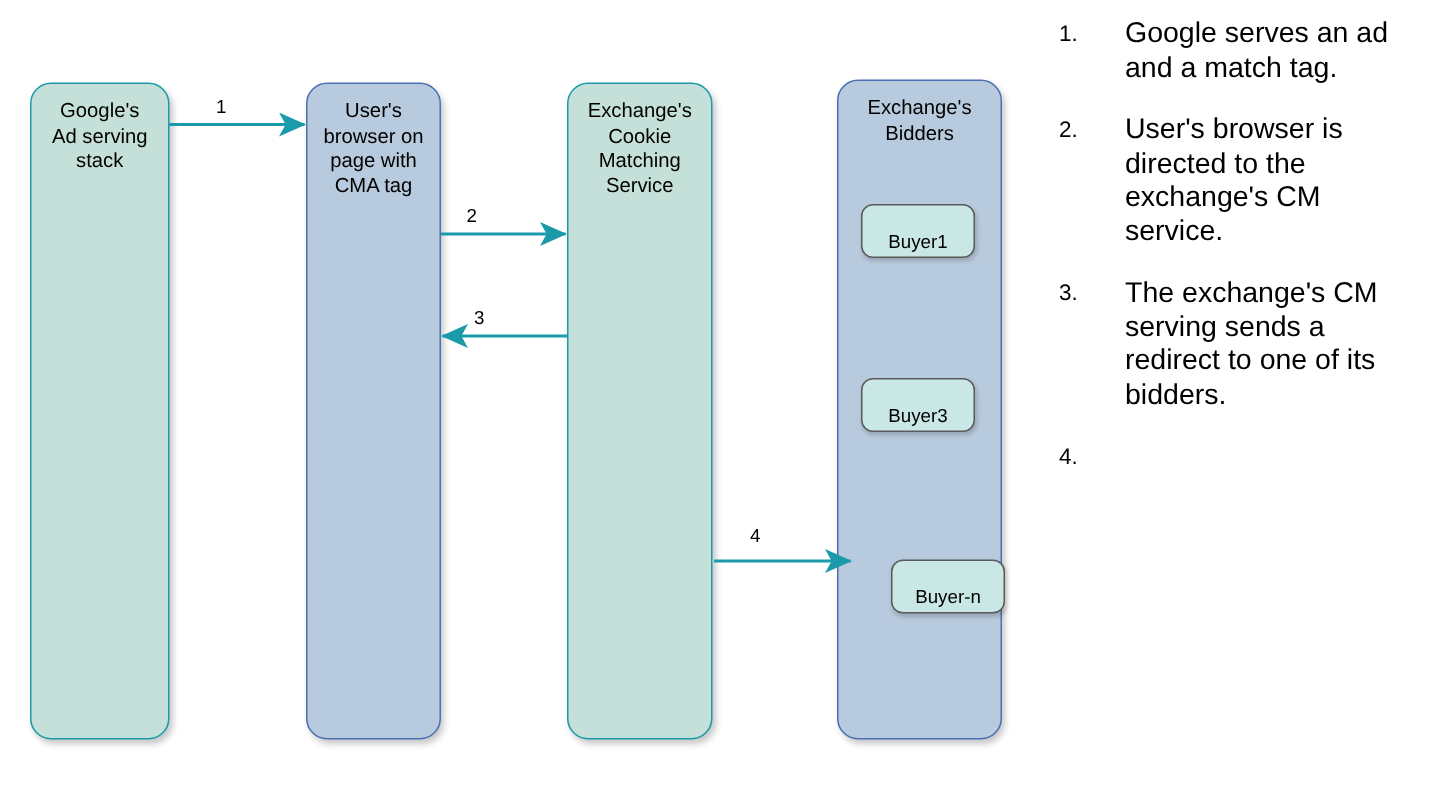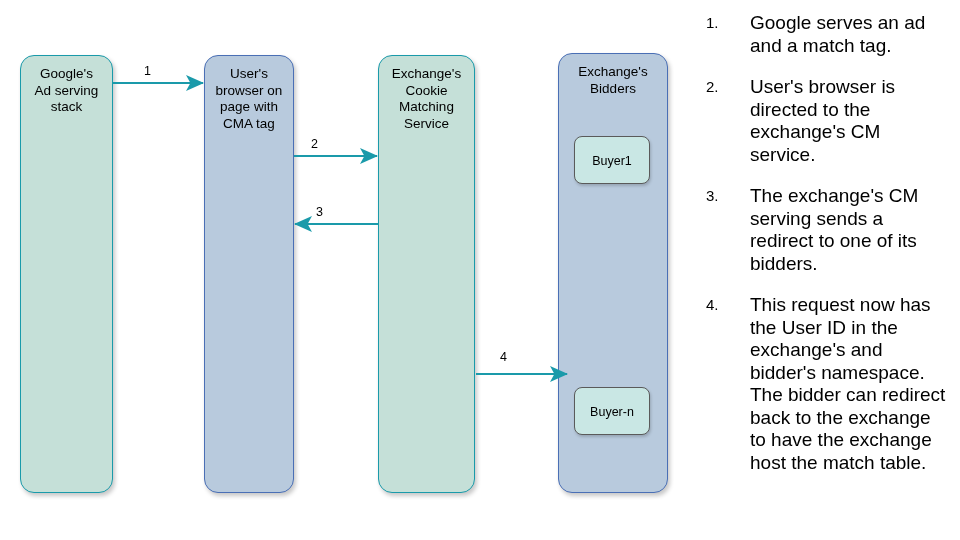--- a/index.html
+++ b/index.html
@@ -51,33 +51,33 @@
   #lane-browser { left: 204px; top: 55px; width: 90px;  height: 438px; }
   #lane-cms     { left: 378px; top: 55px; width: 97px;  height: 438px; }
   #lane-bidders { left: 558px; top: 53px; width: 110px; height: 440px; }
 
   
   .buyer {
     position: absolute;
     box-sizing: border-box;
     left: 574px;
     width: 76px;
-    height: 48px;
+    height: 36px;
     background: #c9e7e4;
     border: 1.1px solid #5a5a5a;
     border-radius: 8px;
     font-size: 12.5px;
     line-height: 48px;
     text-align: center;
     box-shadow: 1px 2px 3px rgba(0,0,0,0.18);
   }
   #buyer-1 { top: 136px; }
   #buyer-2 { top: 194px; }
   #buyer-3 { top: 252px; }
-  #buyer-n { top: 387px; }
+  #buyer-n { top: 373px; margin-left: 20px; }
 
   
   .arrow-svg {
     position: absolute;
     left: 0; top: 0;
     width: 960px;
     height: 540px;
     pointer-events: none;
   }
   .arrow-label {
@@ -139,20 +139,21 @@
 Matching
 Service</span>
   </div>
 
   <div class="lane lane-blue" id="lane-bidders">
     <span class="lane-title">Exchange's
 Bidders</span>
   </div>
 
   <div class="buyer" id="buyer-1">Buyer1</div>
+  <div class="buyer" id="buyer-3">Buyer3</div>
   <div class="buyer" id="buyer-n">Buyer-n</div>
 
   <svg class="arrow-svg" viewBox="0 0 960 540">
     <defs>
       <marker id="ah-right" markerWidth="9" markerHeight="8" refX="8.5" refY="4" orient="auto">
         <path d="M0,0 L9,4 L0,8 L2.2,4 Z" fill="#1a9aaa"></path>
       </marker>
       <marker id="ah-left" markerWidth="9" markerHeight="8" refX="8.5" refY="4" orient="auto">
         <path d="M0,0 L9,4 L0,8 L2.2,4 Z" fill="#1a9aaa"></path>
       </marker>
@@ -180,17 +181,16 @@
     <li class="legend-item">
       <span class="legend-num">2.</span>
       <span class="legend-text">User's browser is directed to the exchange's CM service.</span>
     </li>
     <li class="legend-item">
       <span class="legend-num">3.</span>
       <span class="legend-text">The exchange's CM serving sends a redirect to one of its bidders.</span>
     </li>
     <li class="legend-item">
       <span class="legend-num">4.</span>
-      <span class="legend-text">This request now has the User ID in the exchange's and bidder's namespace. The bidder can redirect back to the exchange to have the exchange host the match table.</span>
     </li>
   </ol>
 
 </div>
 
 </body></html>

